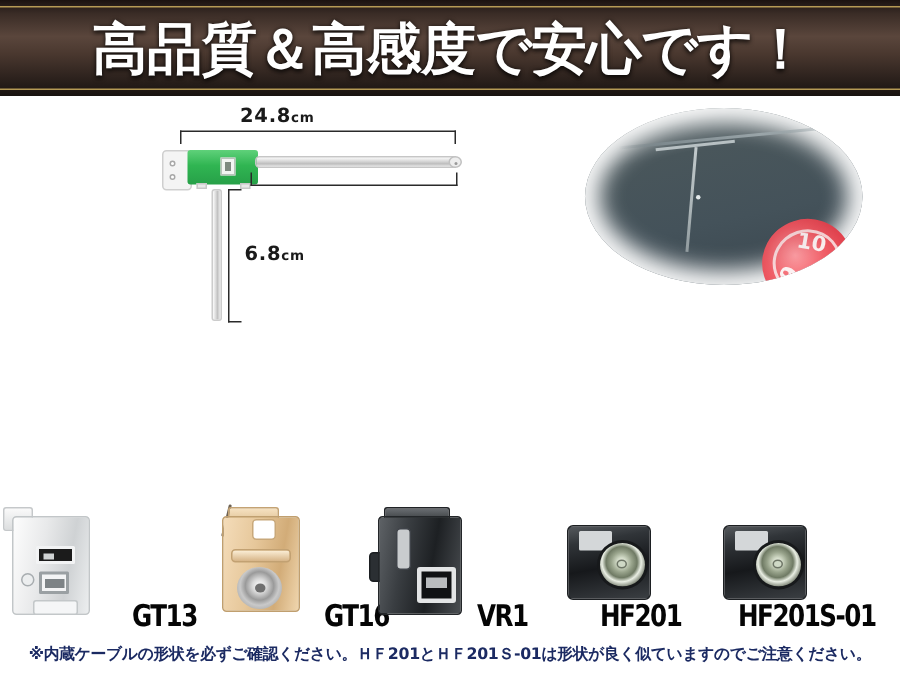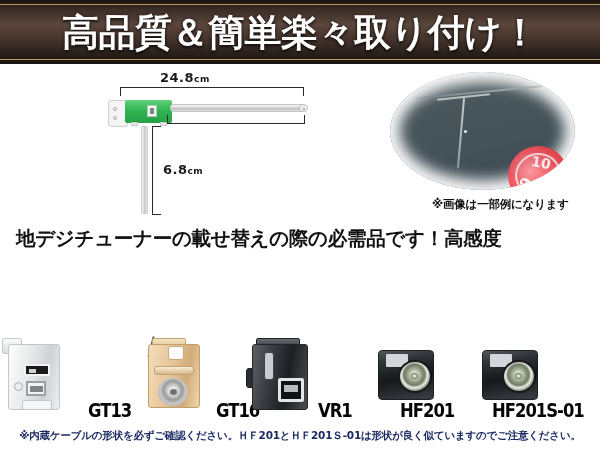--- a/index.html
+++ b/index.html
@@ -520,21 +520,21 @@
     letter-spacing: -0.2px;
     white-space: nowrap;
   }
 </style>
 </head>
 <body>
 
 <div class="header">
   <div class="header-rule-top"></div>
   <div class="header-rule-bottom"></div>
-  <div class="header-title">高品質＆簡単楽々取り付け！</div>
+  <div class="header-title">高品質＆高感度で安心です！</div>
 </div>
 
 <div class="diagram-band">
 
   <div class="film-wrap">
 
     <div class="dim-top-label">
       <span>24.8</span><span class="unit">cm</span>
     </div>
     <div class="bracket-top"></div>
@@ -565,25 +565,23 @@
       <div class="glass-edge"></div>
       <div class="ant-h"></div>
       <div class="ant-v"></div>
       <div class="ant-dot"></div>
       <div class="sticker">
         <span class="sticker-num n9">9</span>
         <span class="sticker-num n10">10</span>
       </div>
     </div>
   </div>
-  <div class="photo-caption">※画像は一部例になります</div>
 </div>
 
 <div class="desc">
-  <div class="desc-line">地デジチューナーの載せ替えの際の必需品です！高感度</div>
 </div>
 
 <div class="connectors">
 
   <div class="conn">
     <div class="body-box gt13-top"></div>
     <div class="body-box gt13-main"></div>
     <div class="port gt13-slot1"></div>
     <div class="port gt13-slot2"></div>
     <div class="body-box gt13-knob"></div>

